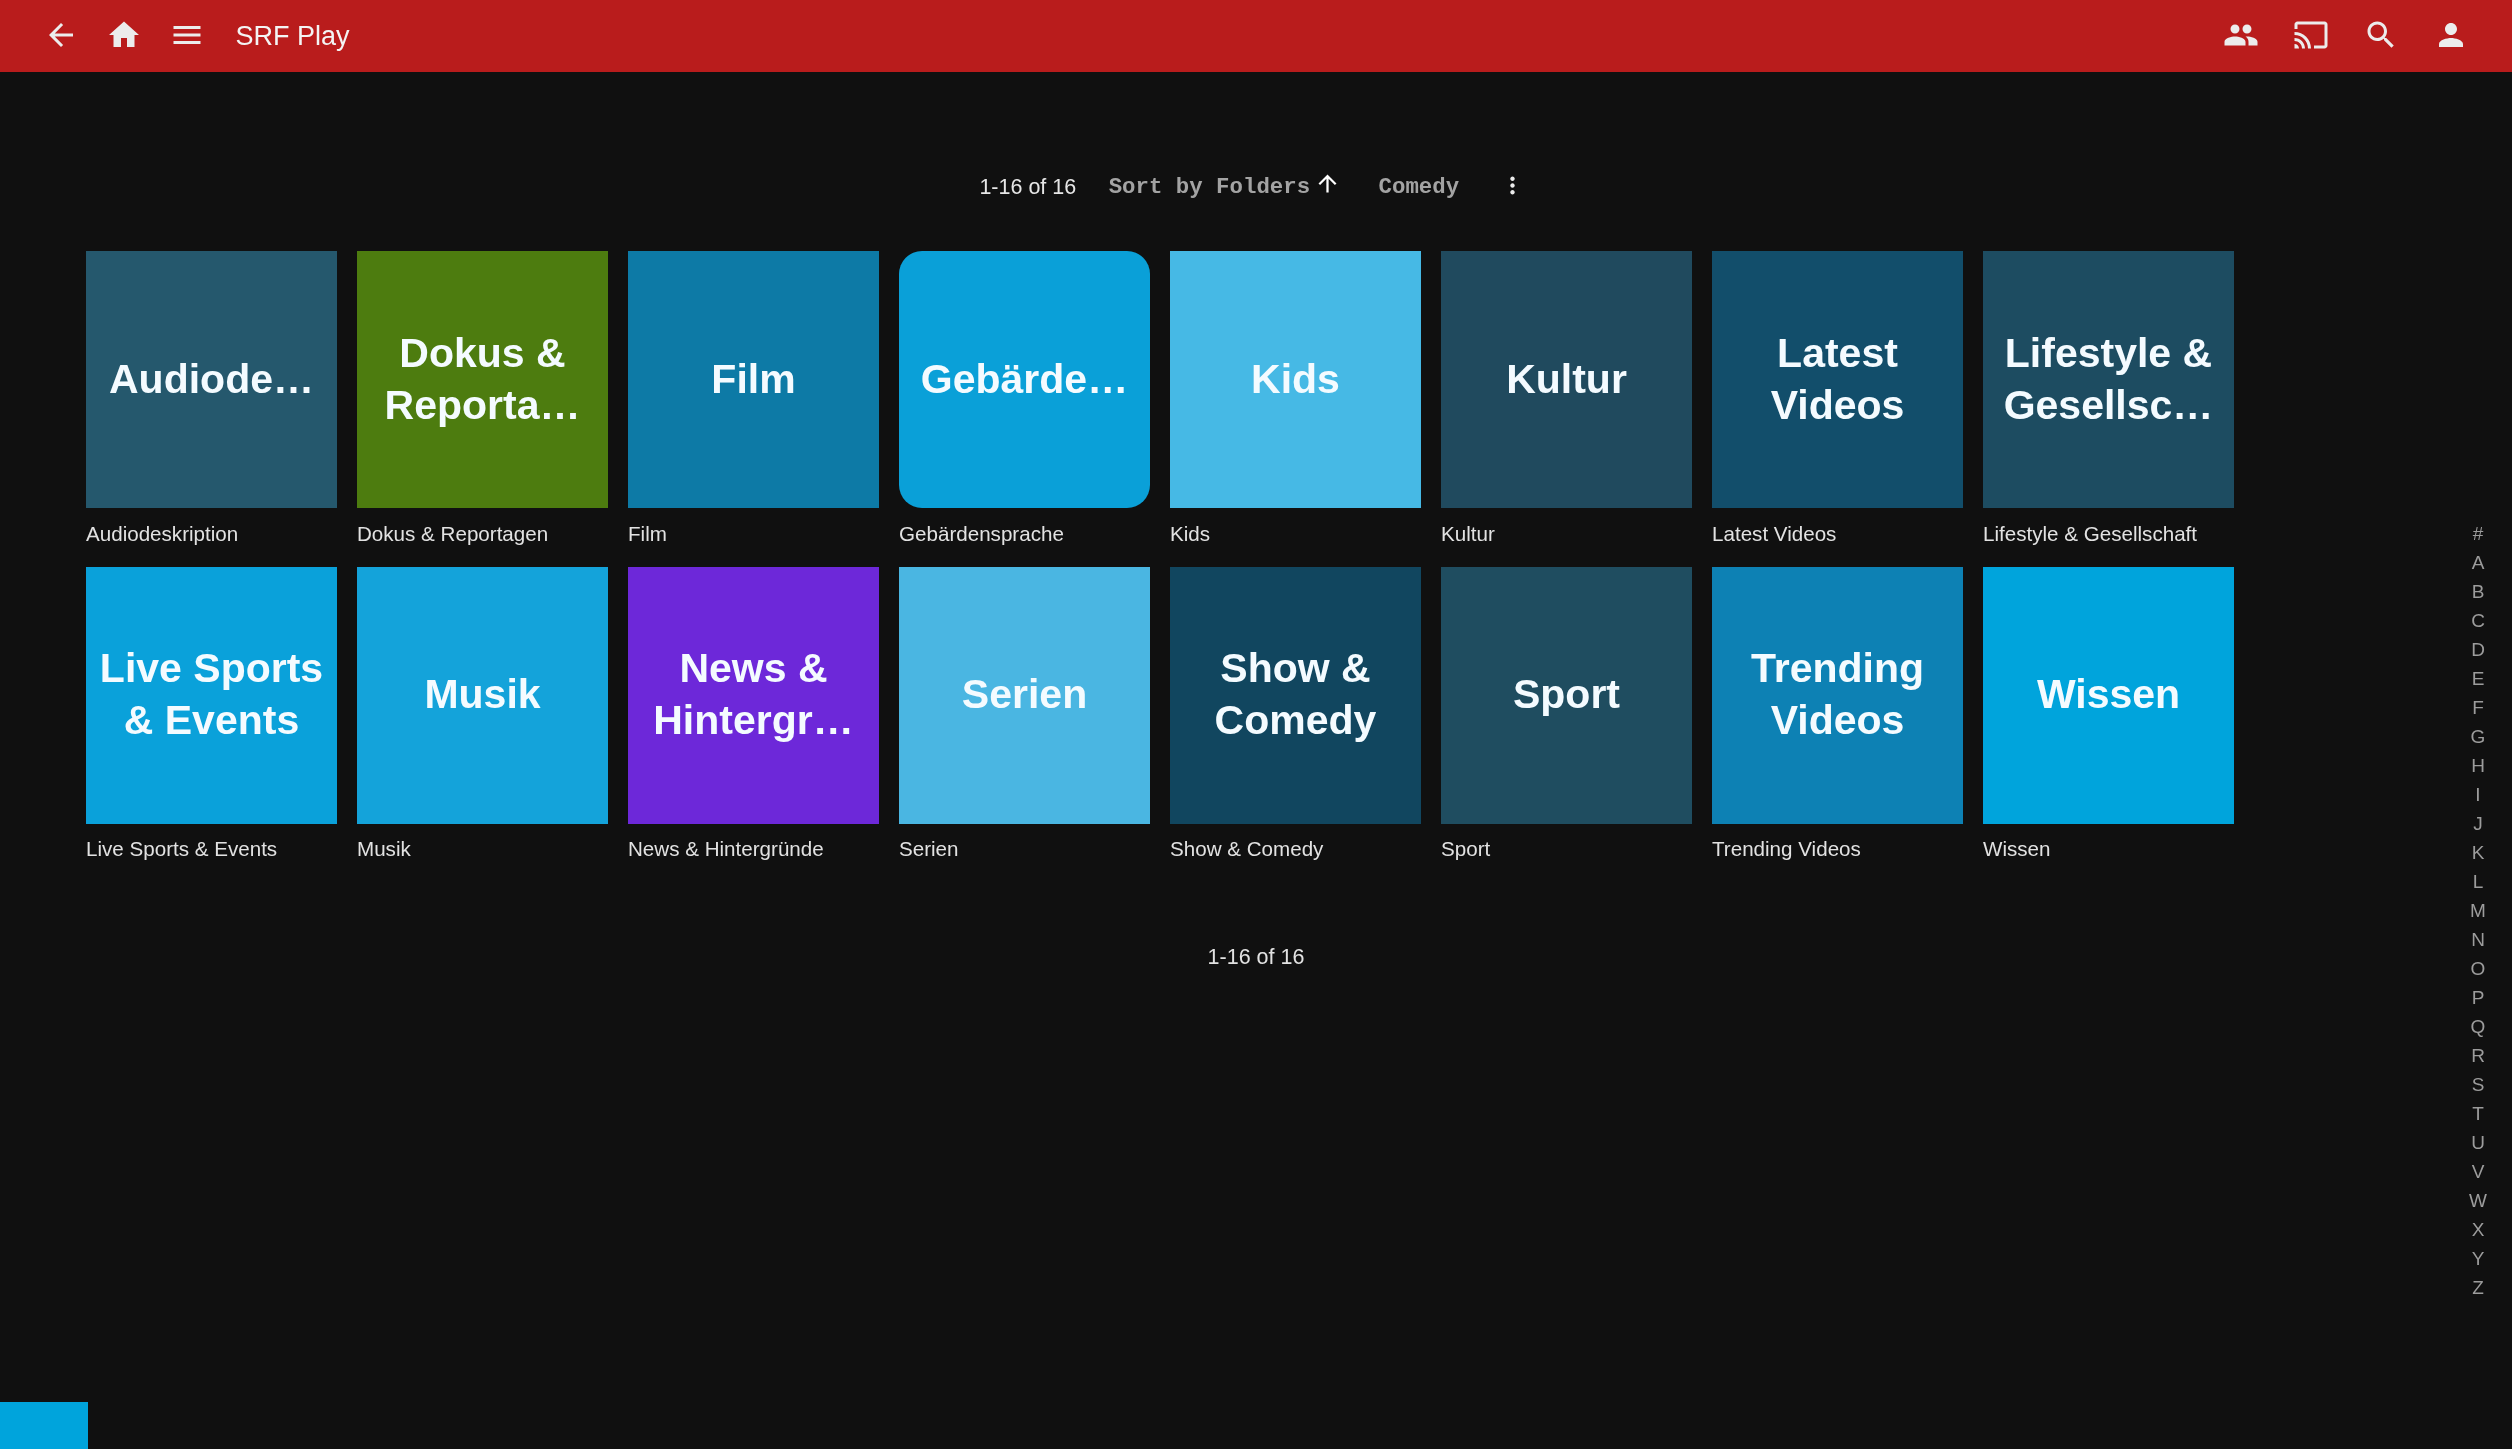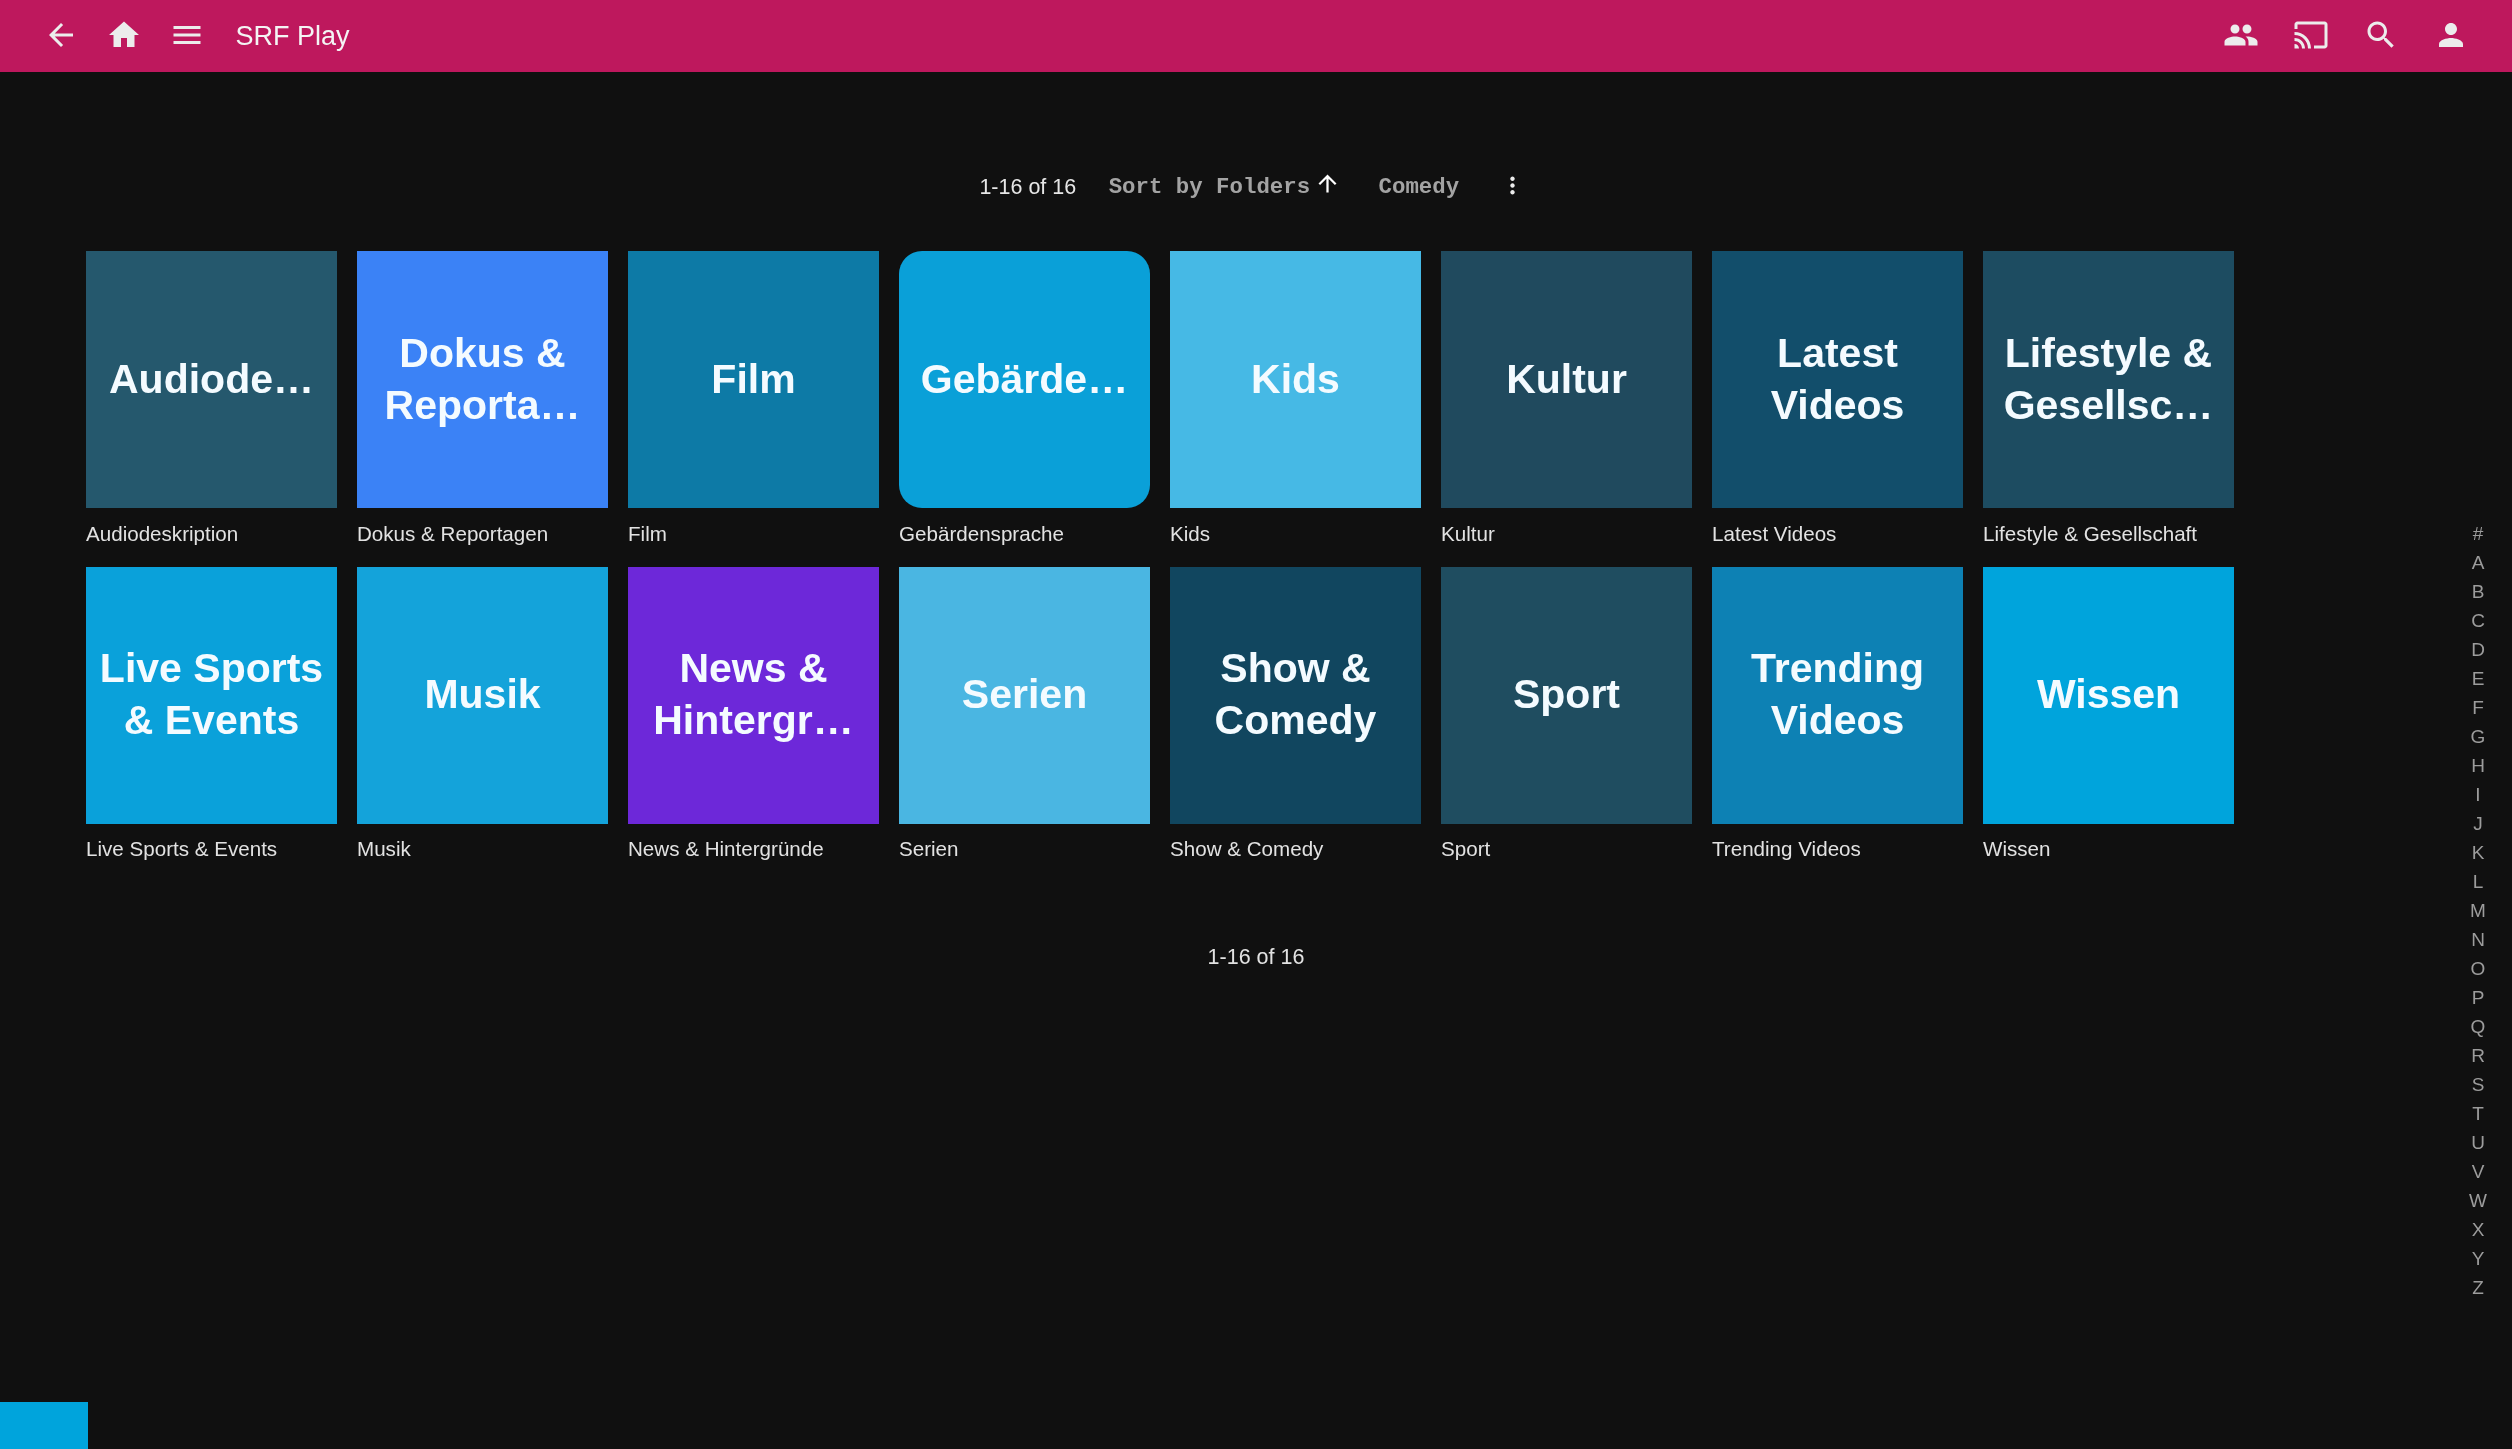--- a/index.html
+++ b/index.html
@@ -8,21 +8,21 @@
     width:2512px; height:1450px;
     background:#101010;
     font-family:"Liberation Sans","DejaVu Sans",sans-serif;
     color:#fff;
     overflow:hidden;
     position:relative;
   }
 
   
   .topbar {
-    height:72px; background:#be185d;
+    height:72px; background:#b91c1c;
     display:flex; align-items:center;
     padding:14px 34px; gap:9px;
   }
   .icon-btn {
     width:54px; height:54px; border:none; background:transparent;
     display:flex; align-items:center; justify-content:center;
     color:#ececec; cursor:pointer; padding:0;
   }
   .icon-btn svg { width:36px; height:36px; fill:#ececec; stroke:#ececec; }
   .app-title { font-size:27px; font-weight:400; color:#f4f4f4; margin-left:12.6px; }
@@ -177,21 +177,21 @@
 
 <div class="grid">
   <div class="card">
     <div class="tile" style="background: rgb(37, 88, 109);">
       <div class="tile-label">Audiode…</div>
     </div>
     <div class="caption">Audiodeskription</div>
   </div>
 
   <div class="card">
-    <div class="tile" style="background: #3b82f6;">
+    <div class="tile" style="background: #4d7c0f;">
       <div class="tile-label">Dokus &amp; Reporta…</div>
     </div>
     <div class="caption">Dokus &amp; Reportagen</div>
   </div>
 
   <div class="card">
     <div class="tile" style="background: rgb(13, 122, 166);">
       <div class="tile-label">Film</div>
     </div>
     <div class="caption">Film</div>

